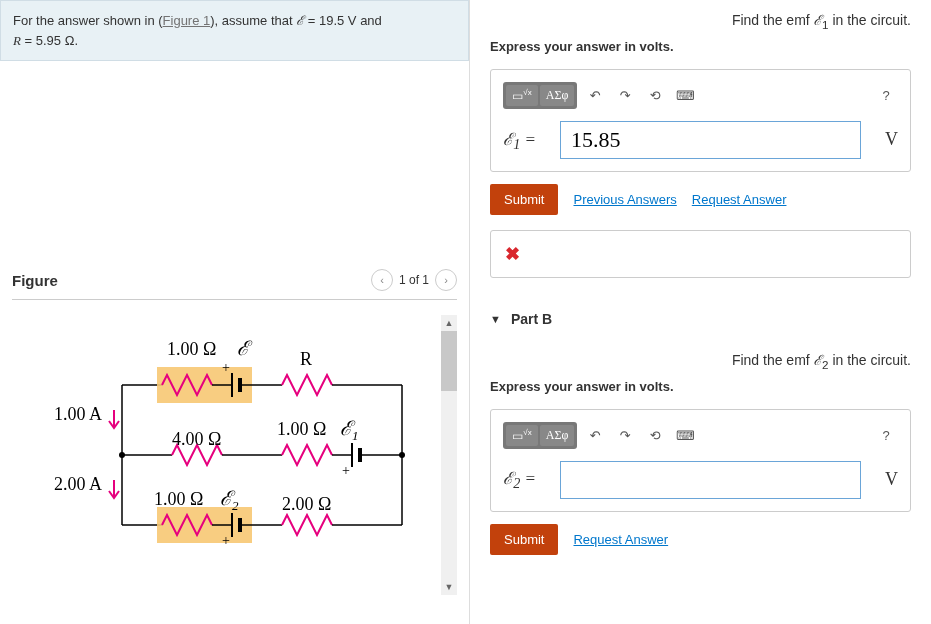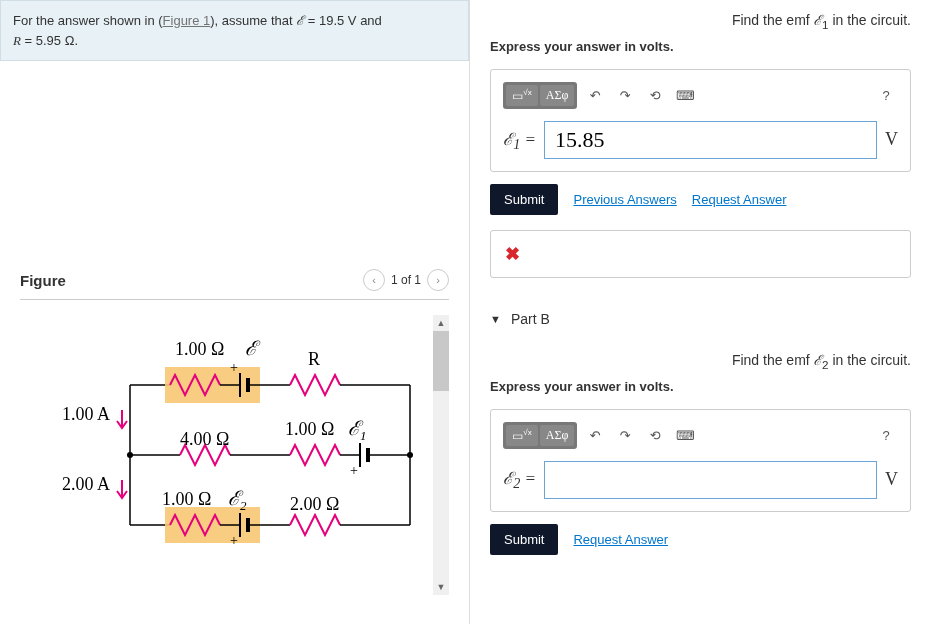--- a/index.html
+++ b/index.html
@@ -5,21 +5,21 @@
     * { box-sizing: border-box; margin: 0; padding: 0; }
     body { font-family: Arial, sans-serif; font-size: 13px; color: #333; background: #fff; }
     .container { display: flex; width: 931px; height: 624px; }
     .left-panel { width: 470px; padding: 0; border-right: 1px solid #ddd; position: relative; }
     .right-panel { width: 461px; padding: 10px 20px; overflow-y: auto; }
     
     .problem-statement { background: #e8f1f5; padding: 10px 12px; font-size: 13px; line-height: 1.5; border: 1px solid #d0dde5; }
     .problem-statement a { color: #737373; text-decoration: underline; }
     .serif-italic { font-family: 'Times New Roman', serif; font-style: italic; }
     
-    .figure-section { margin-top: 200px; padding: 0 20px; }
+    .figure-section { margin-top: 200px; padding: 0 12px; }
     .figure-header { display: flex; justify-content: space-between; align-items: center; padding: 8px 0; border-bottom: 1px solid #ccc; }
     .figure-title { font-weight: bold; font-size: 15px; }
     .pager { display: flex; align-items: center; gap: 6px; }
     .pager-btn { width: 22px; height: 22px; border: 1px solid #ccc; border-radius: 50%; background: #fff; display: flex; align-items: center; justify-content: center; cursor: pointer; color: #888; font-size: 11px; }
     .pager-text { font-size: 12px; }
     
     .figure-canvas { position: relative; height: 280px; margin-top: 15px; background: #fff; }
     .figure-canvas svg { position: absolute; top: 0; left: 40px; }
     .scroll-track { position: absolute; right: 0; top: 0; bottom: 0; width: 16px; background: #f0f0f0; }
     .scroll-thumb { background: #c8c8c8; width: 100%; height: 60px; position: absolute; top: 0; }
@@ -30,37 +30,37 @@
     .prompt-sub { font-size: 13px; font-weight: bold; margin-bottom: 15px; }
     
     .answer-box { border: 1px solid #ccc; border-radius: 3px; padding: 12px; margin-bottom: 12px; }
     .toolbar { display: flex; gap: 6px; align-items: center; margin-bottom: 12px; }
     .tool-group { display: flex; background: #787878; border-radius: 3px; padding: 3px; gap: 2px; }
     .tool-btn { background: #888; color: #fff; padding: 3px 6px; border-radius: 2px; font-size: 12px; min-width: 26px; text-align:center; cursor: pointer; }
     .tool-btn.symbols { font-family: 'Times New Roman', serif; }
     .tool-icon { width: 24px; height: 22px; display: flex; align-items: center; justify-content: center; cursor: pointer; color: #555; }
     .tool-spacer { flex: 1; }
     
-    .input-row { display: flex; align-items: center; gap: 8px; }
+    .input-row { display: flex; align-items: center; gap: 24px; }
     .input-label { font-family: 'Times New Roman', serif; font-style: italic; font-size: 17px; }
     .answer-input { flex: 1; border: 1px solid #6aa5d8; padding: 10px 10px; font-size: 22px; font-family: 'Times New Roman', serif; height: 38px; }
     .answer-input.empty { font-size: 14px; }
     .unit { font-family: 'Times New Roman', serif; font-size: 18px; }
     
     .action-row { display: flex; align-items: center; gap: 15px; margin-top: 10px; }
-    .submit-btn { background: #0f172a; color: #fff; border: none; padding: 8px 14px; font-size: 13px; cursor: pointer; border-radius: 2px; }
+    .submit-btn { background: #c2410c; color: #fff; border: none; padding: 8px 14px; font-size: 13px; cursor: pointer; border-radius: 2px; }
     .link { color: #0077cc; text-decoration: underline; font-size: 13px; cursor: pointer; }
     
     .feedback { border: 1px solid #ccc; border-radius: 3px; padding: 12px 14px; margin-top: 15px; display: flex; align-items: center; gap: 10px; }
     .feedback-x { color: #d9272e; font-size: 18px; font-weight: bold; }
     .feedback-text { font-weight: bold; font-size: 13px; }
     
     .part-header { display: flex; align-items: center; gap: 10px; padding: 8px 0; margin: 20px 0 15px 0; }
     .part-caret { font-size: 11px; }
-    .part-title { font-weight: normal; font-size: 14px; }
+    .part-title { font-weight: bold; font-size: 14px; }
   </style>
 </head>
 <body>
 
 <div class="container">
   <div class="left-panel">
     <div class="problem-statement">
       <span>For the answer shown in (</span><a href="#">Figure 1</a><span>), assume that </span><span class="serif-italic">ℰ</span><span> = 19.5 </span><span>V</span><span> and</span><br>
       <span class="serif-italic">R</span><span> = 5.95 </span><span>Ω</span><span>.</span>
     </div>

